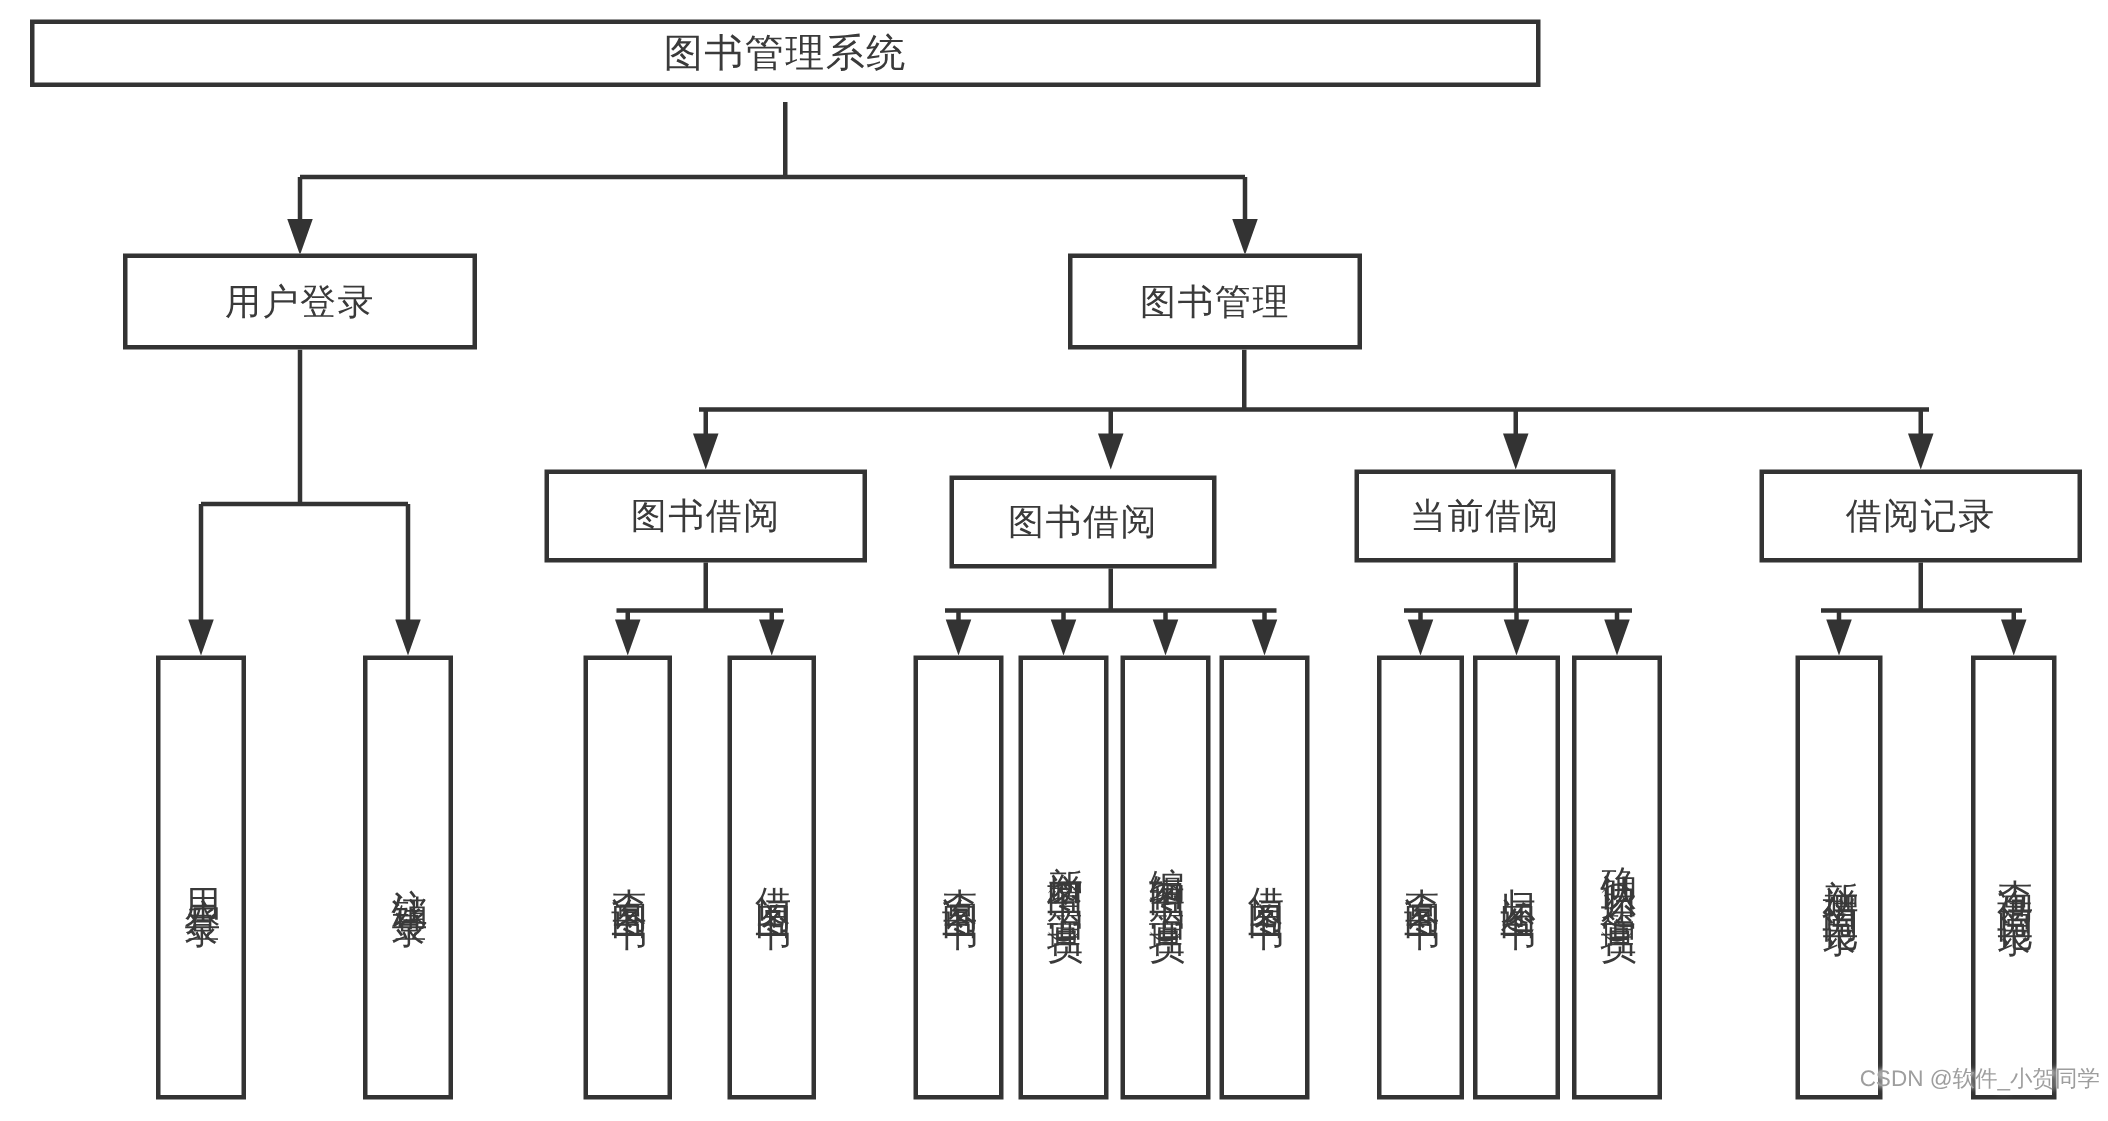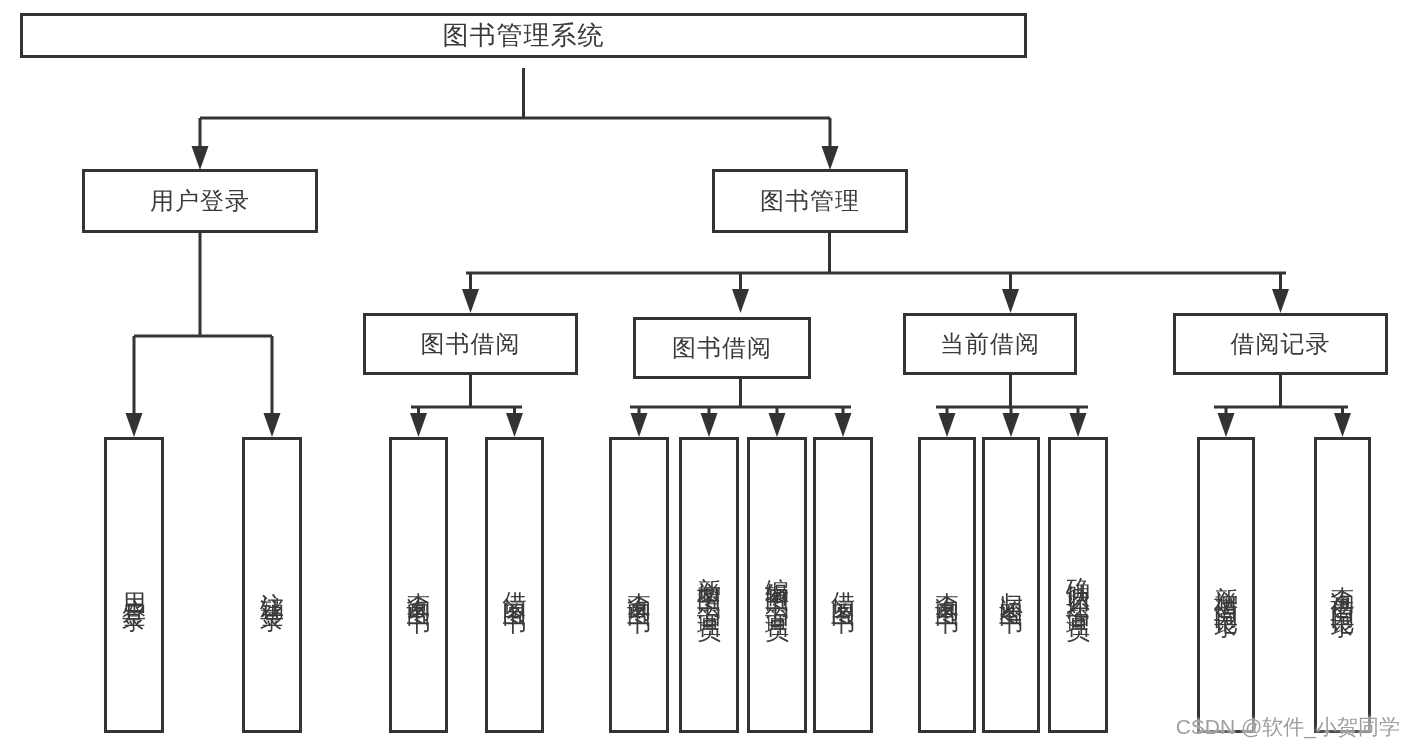--- a/index.html
+++ b/index.html
@@ -38,22 +38,22 @@
     writing-mode: vertical-rl;
     text-orientation: mixed;
     font-size: 24px;
     line-height: 1;
     letter-spacing: 6px;
     white-space: nowrap;
   }
   .watermark {
     position: absolute;
     right: 5px;
-    bottom: 6px;
-    font-size: 21px;
+    bottom: 18px;
+    font-size: 15px;
     color: #9e9e9e;
     z-index: 5;
     text-shadow: 0 0 3px #ffffff, 0 0 5px #ffffff;
     white-space: nowrap;
   }
 </style>
 </head>
 <body>
 
 <div class="canvas">

